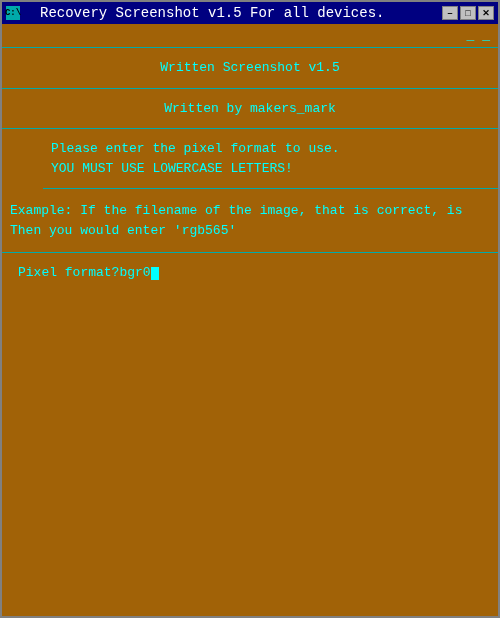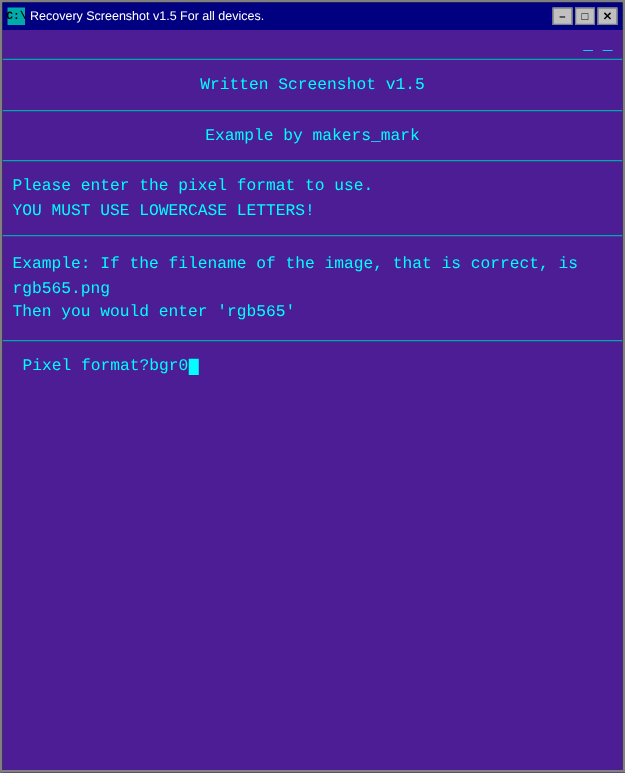--- a/index.html
+++ b/index.html
@@ -52,22 +52,23 @@
       align-items: center;
       justify-content: center;
       font-size: 9px;
       color: #000;
       font-weight: bold;
       font-family: 'Courier New', monospace;
     }
 
     .title-text {
       color: #fff;
-      font-size: 10px;
-      font-family: Liberation Sans, sans-serif;
+      font-size: 14px;
+      font-family: Liberation Mono, monospace;
+      margin-left: 16px;
     }
 
     .title-bar-buttons {
       display: flex;
       gap: 2px;
     }
 
     .title-btn {
       width: 16px;
       height: 14px;
@@ -82,21 +83,21 @@
       font-family: Arial, sans-serif;
       font-weight: bold;
     }
 
     .title-btn.close {
       background: #c0c0c0;
     }
 
     .terminal {
       flex: 1;
-      background: #4c1d95;
+      background: #a16207;
       color: #00ffff;
       font-family: 'Courier New', Courier, monospace;
       font-size: 13px;
       padding: 0;
       overflow: hidden;
       display: flex;
       flex-direction: column;
     }
 
     .section {
@@ -112,20 +113,21 @@
       text-align: center;
     }
 
     .line {
       line-height: 1.5;
     }
 
     .prompt-section {
       padding: 10px 8px;
       border-bottom: 1px solid #00aaaa;
+      margin-left: 41px;
     }
 
     .example-section {
       padding: 12px 8px;
       border-bottom: 1px solid #00aaaa;
     }
 
     .input-section {
       padding: 10px 16px;
       flex: 1;
@@ -171,31 +173,30 @@
 
   <div class="terminal">
 
     <div class="top-dashes">_ _</div>
 
     <div class="section center-text">
       <div class="line">Written Screenshot v1.5</div>
     </div>
 
     <div class="section center-text">
-      <div class="line">Example by makers_mark</div>
+      <div class="line">Written by makers_mark</div>
     </div>
 
     <div class="prompt-section">
       <div class="line">Please enter the pixel format to use.</div>
       <div class="line">YOU MUST USE LOWERCASE LETTERS!</div>
     </div>
 
     <div class="example-section">
       <div class="line">Example:  If the filename of the image, that is correct, is</div>
-      <div class="line">          rgb565.png</div>
       <div class="line">          Then you would enter 'rgb565'</div>
     </div>
 
     <div class="input-section">
       <div class="line">
         <span>Pixel format?</span><span>bgr0</span><span class="cursor"></span>
       </div>
     </div>
 
   </div>

